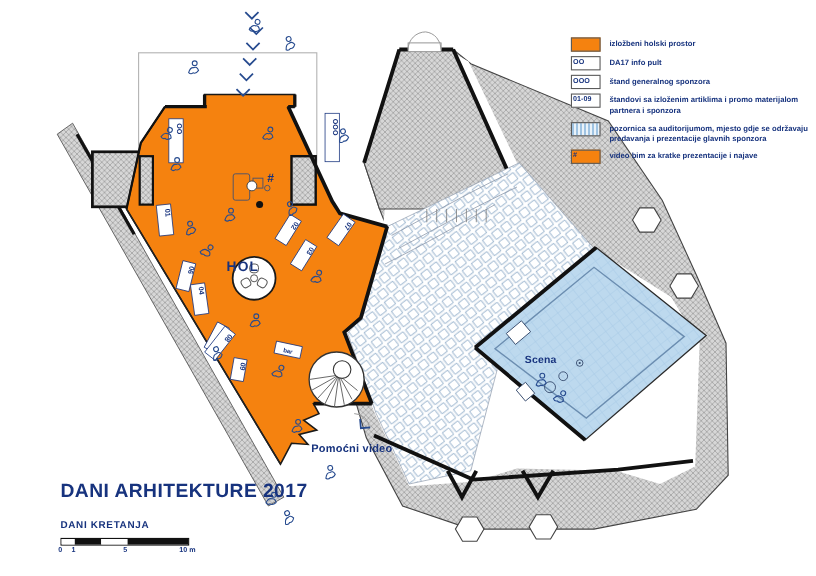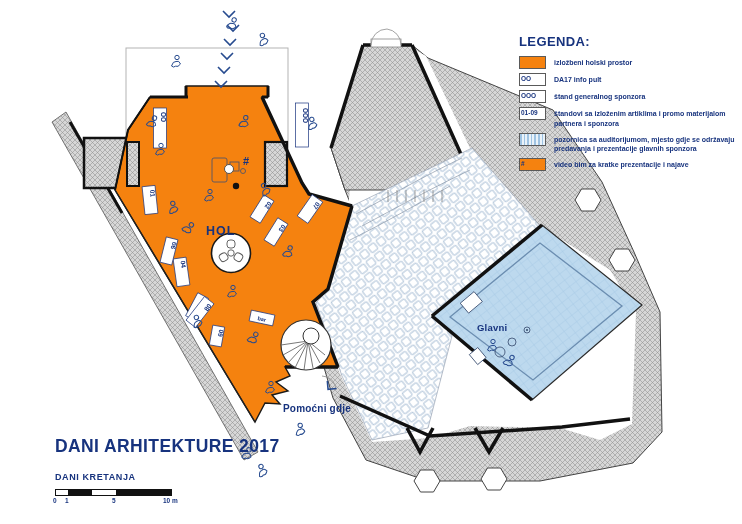--- a/index.html
+++ b/index.html
@@ -1,21 +1,21 @@
 <!DOCTYPE html>
 <html><head>
 <meta charset="utf-8">
 <style>
   html,body{margin:0;padding:0;background:#fff;}
   #stage{position:relative;width:742px;height:524px;background:#fff;overflow:hidden;
          font-family:"Liberation Sans",sans-serif;}
   #plan-svg{position:absolute;left:0;top:0;}
   .mlab{position:absolute;color:#17337E;font-weight:800;letter-spacing:.2px;white-space:nowrap;}
   #lbl-main-entrance{left:130px;top:56px;width:150px;text-align:center;font-size:11px;}
-  #lbl-hol{left:206px;top:224px;font-size:12.5px;letter-spacing:1px;}
+  #lbl-hol{left:206px;top:235px;font-size:12.5px;letter-spacing:1px;}
   #lbl-scena{left:477px;top:322px;font-size:9.5px;}
   #lbl-pomocni{left:283px;top:403px;font-size:10px;}
   #lbl-title{left:55px;top:436px;font-size:17.5px;letter-spacing:.4px;text-align:right;}
   #lbl-subtitle{left:55px;top:472px;font-size:9px;letter-spacing:.6px;}
   
   .legend{position:absolute;left:519px;top:34px;width:221px;}
   .legend-title{color:#17337E;font-weight:800;font-size:13px;letter-spacing:.4px;margin:0 0 7px 0;}
   .lrow{display:flex;gap:8px;align-items:flex-start;margin-bottom:4px;}
   .sw{width:27px;height:13px;border:1px solid #5a5a5a;flex:none;position:relative;box-sizing:border-box;background:#fff;}
   .sw.orange{background:#F5820F;}
@@ -213,38 +213,37 @@
     <use href="#psn" transform="translate(270,388)"></use>
     <use href="#psn" transform="translate(300,430) rotate(-10)"></use>
     <use href="#psn" transform="translate(247,454) rotate(12)"></use>
     <use href="#psn" transform="translate(262,471) rotate(-25)"></use>
     <use href="#psn" transform="translate(492,346)"></use>
     <use href="#psn" transform="translate(509,361) rotate(28)"></use>
   </g>
 </svg>
 
 <div class="mlab" id="lbl-hol">HOL</div>
-<div class="mlab" id="lbl-scena">Glavni</div>
-<div class="mlab" id="lbl-pomocni">Pomoćni gdje</div>
+<div class="mlab" id="lbl-scena">Scena</div>
+<div class="mlab" id="lbl-pomocni">Pomoćni video</div>
 <div class="mlab" id="lbl-title">DANI ARHITEKTURE 2017</div>
 <div class="mlab" id="lbl-subtitle">DANI KRETANJA</div>
 
 <div class="scalebar">
   <div class="seg" style="width:12px;background:#fff;"></div>
   <div class="seg" style="width:24px;background:#111;"></div>
   <div class="seg" style="width:24px;background:#fff;"></div>
   <div class="seg" style="width:55px;background:#111;"></div>
 </div>
 <span class="sb-lab" style="left:53px;">0</span>
 <span class="sb-lab" style="left:65px;">1</span>
 <span class="sb-lab" style="left:112px;">5</span>
 <span class="sb-lab" style="left:163px;">10 m</span>
 
 <div class="legend">
-  <div class="legend-title">LEGENDA:</div>
   <div class="lrow">
     <div class="sw orange"></div>
     <div class="lbl">izložbeni holski prostor</div>
   </div>
   <div class="lrow">
     <div class="sw">
           <span class="code">OO</span>
         </div>
     <div class="lbl">DA17 info pult</div>
   </div>

